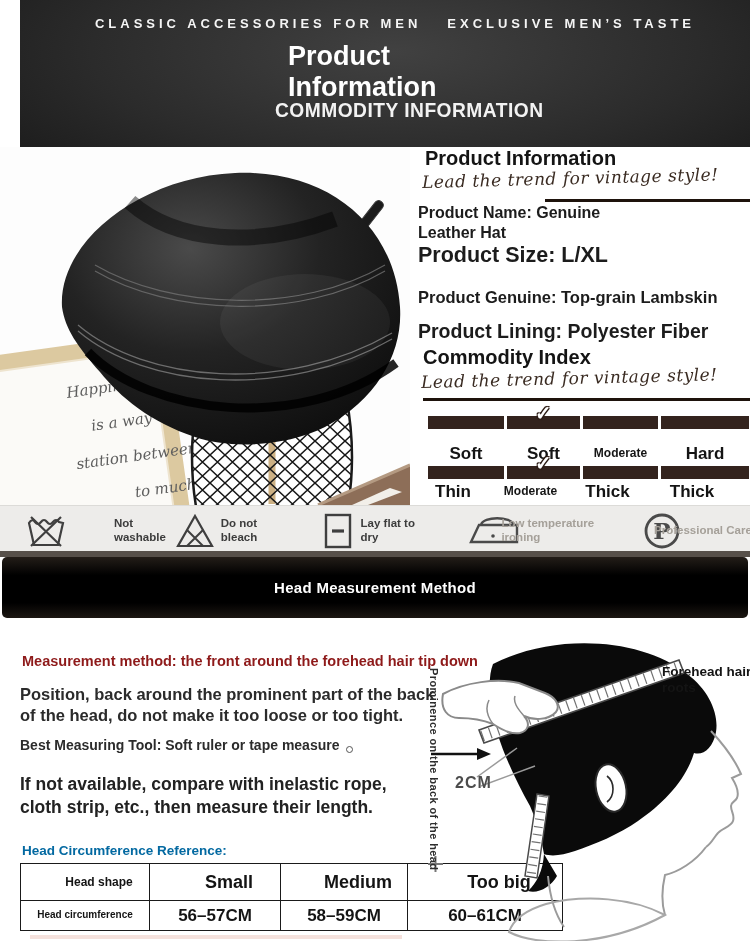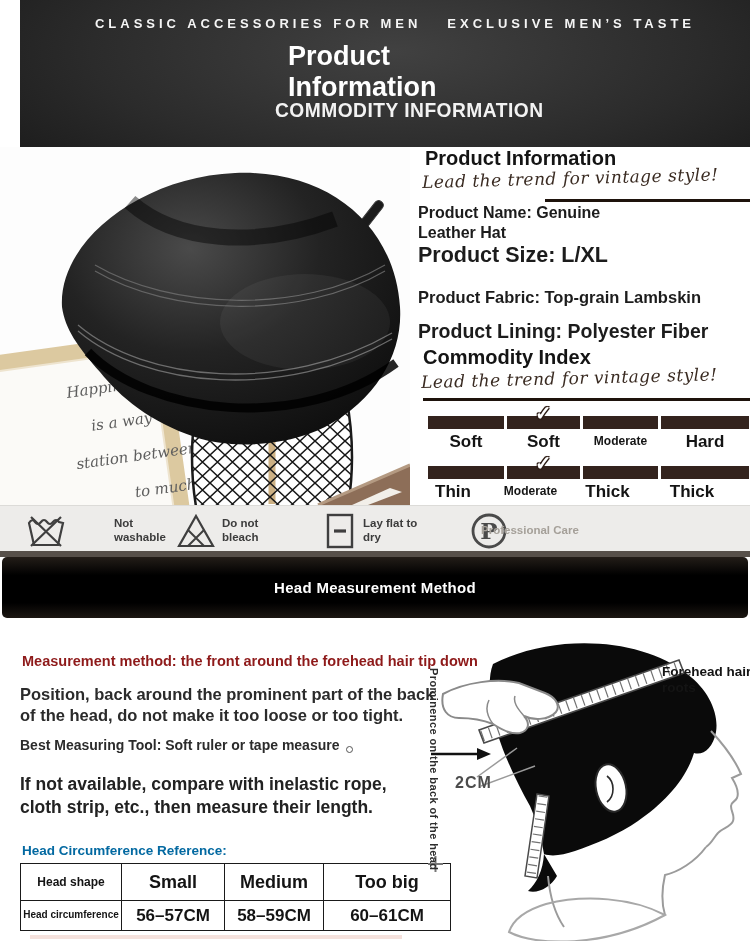--- a/index.html
+++ b/index.html
@@ -55,21 +55,21 @@
   .red-h{left:22px;top:653px;width:480px;color:#8e1a1a;font-size:14.5px;font-weight:bold;}
   .para1{left:20px;top:684px;width:430px;color:#2b2b2b;font-size:16.5px;font-weight:bold;line-height:1.28;}
   .tool{left:20px;top:737px;width:360px;color:#2b2b2b;font-size:14px;font-weight:bold;}
   .dot-o{left:346px;top:746px;width:5px;height:5px;border:1.4px solid #555;border-radius:50%;}
   .para2{left:20px;top:773px;width:410px;color:#222;font-size:17.5px;font-weight:bold;line-height:1.3;}
   .tbl-title{left:22px;top:843px;color:#0369a1;font-size:13.5px;font-weight:bold;}
 
   table.size{position:absolute;left:20px;top:863px;border-collapse:collapse;background:#fff;}
   table.size td{border:1.6px solid #1a1a1a;text-align:center;vertical-align:middle;
         font-weight:bold;color:#141414;padding:0;}
-  table.size tr:nth-child(1) td{height:36px;}
+  table.size tr:nth-child(1) td{height:36px;padding-left:28px;}
   table.size tr:nth-child(2) td{height:29px;}
   td.c0{width:100px;font-size:12px;}
   td.c1{width:102px;}td.c2{width:98px;}td.c3{width:126px;}
   td.big{font-size:18px;}
   td.tiny{font-size:10px;line-height:1.25;}
   td.val{font-size:17px;}
   td.faded{color:#8f8f8f;}
 
   .v-label{left:440px;top:668px;width:212px;font-size:11px;font-weight:bold;color:#2d2d2d;
         transform:rotate(90deg);transform-origin:0 0;letter-spacing:.4px;white-space:nowrap;}
@@ -139,36 +139,36 @@
         <ellipse cx="305" cy="175" rx="85" ry="48" fill="#ffffff" opacity=".05"></ellipse>
       </g>
     </svg>
   </div>
 
   <div class="abs h2" style="left:425px;top:147px;">Product Information</div>
   <div class="abs script" style="left:422px;top:172px;">Lead the trend for vintage style!</div>
   <div class="abs rule" style="left:545px;top:199px;width:205px;height:2.5px;"></div>
   <div class="abs field" style="left:418px;top:203px;width:215px;font-size:16px;line-height:1.25;">Product Name: Genuine Leather Hat</div>
   <div class="abs field" style="left:418px;top:243px;font-size:21.5px;">Product Size: L/XL</div>
-  <div class="abs field" style="left:418px;top:288px;font-size:16.5px;">Product Fabric: Top-grain Lambskin</div>
+  <div class="abs field" style="left:418px;top:288px;font-size:16.5px;">Product Genuine: Top-grain Lambskin</div>
   <div class="abs field" style="left:418px;top:320px;font-size:19.5px;">Product Lining: Polyester Fiber</div>
 
   <div class="abs h2" style="left:423px;top:346px;">Commodity Index</div>
   <div class="abs script" style="left:421px;top:372px;">Lead the trend for vintage style!</div>
   <div class="abs rule" style="left:423px;top:398px;width:327px;height:3px;"></div>
 
   <div class="abs bar-row" style="left:428px;top:416px;">
     <div class="bar-seg" style="width:76px;background:#33231d;"></div>
     <div class="bar-seg" style="width:73px;background:#33231d;">
       <span class="bar-check">✓</span>
     </div>
     <div class="bar-seg" style="width:75px;background:#33231d;"></div>
     <div class="bar-seg" style="width:88px;background:#33231d;"></div>
   </div>
-  <div class="abs lbl-row" style="left:428px;top:432px;">
+  <div class="abs lbl-row" style="left:428px;top:444px;">
     <div style="width:76px;">Soft</div>
     <div style="width:73px;">Soft</div>
     <div style="width:75px;" class="small">Moderate</div>
     <div style="width:88px;">Hard</div>
   </div>
 
   <div class="abs bar-row" style="left:428px;top:466px;">
     <div class="bar-seg" style="width:76px;background:#33231d;"></div>
     <div class="bar-seg" style="width:73px;background:#33231d;">
       <span class="bar-check">✓</span>
@@ -197,20 +197,28 @@
         <path d="M12,17 L28,33 M28,17 L12,33" stroke="#3f3f3f" stroke-width="2"></path>
       </svg>
       <div class="care-lbl" style="width:48px;">Do not bleach</div>
     </div>
     <div class="care-item" style="width:146px;">
       <svg width="34" height="38" viewBox="0 0 34 38">
         <rect x="5" y="3" width="24" height="32" fill="none" stroke="#3f3f3f" stroke-width="2.4"></rect>
         <line x1="11" y1="19" x2="23" y2="19" stroke="#3f3f3f" stroke-width="3.2"></line>
       </svg>
       <div class="care-lbl" style="width:62px;">Lay flat to dry</div>
+    </div>
+    <div class="care-item" style="width:178px;">
+      <svg width="64" height="38" viewBox="0 0 64 38">
+        <path d="M6,30 L14,13 L52,13 L52,30 Z" fill="none" stroke="#4a4a4a" stroke-width="2.4"></path>
+        <path d="M16,13 C18,4 46,4 49,13" fill="none" stroke="#4a4a4a" stroke-width="2.4"></path>
+        <circle cx="28" cy="24" r="1.8" fill="#4a4a4a"></circle>
+      </svg>
+      <div class="care-lbl gray" style="width:108px;">Low temperature ironing</div>
     </div>
     <div class="care-item">
       <svg width="40" height="40" viewBox="0 0 40 40">
         <circle cx="20" cy="20" r="16" fill="none" stroke="#4a4a4a" stroke-width="2.8"></circle>
         <text x="20" y="28" text-anchor="middle" font-family="DejaVu Serif,serif" font-size="23" font-weight="bold" fill="#4a4a4a">P</text>
       </svg>
       <div class="care-lbl gray" style="width:96px;white-space:nowrap;">Professional Care</div>
     </div>
   </div>
 

